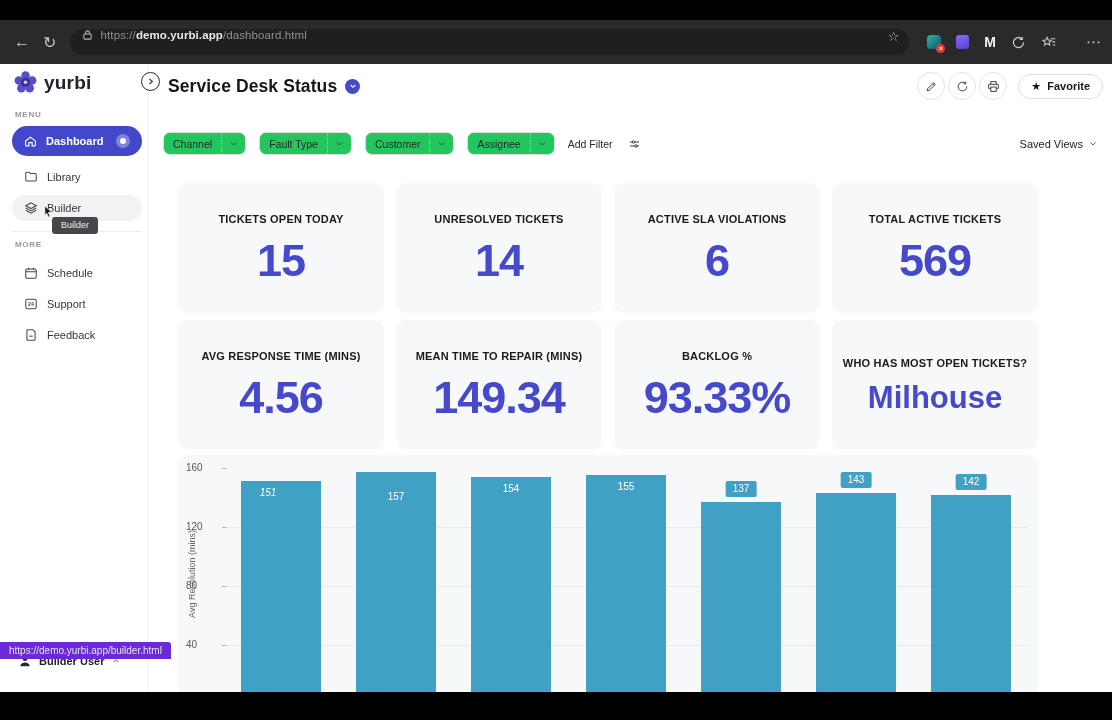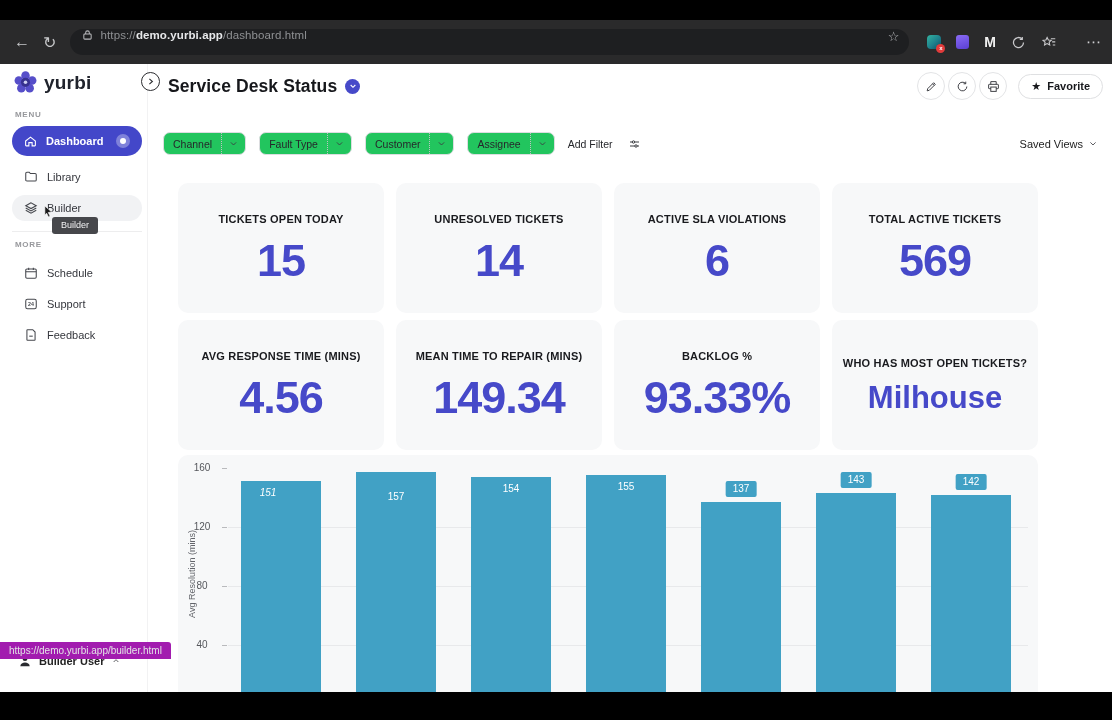--- a/index.html
+++ b/index.html
@@ -65,30 +65,30 @@
   
   .kpi-grid { position:absolute; left:178px; top:119px; width:860px; display:grid; grid-template-columns:repeat(4,1fr); column-gap:12px; row-gap:7px; }
   .kpi-card { height:130px; background:#f7f8f9; border-radius:10px; display:flex; flex-direction:column; align-items:center; justify-content:center; }
   .kpi-label { font-size:11px; font-weight:700; color:#191a1e; letter-spacing:.2px; text-align:center; }
   .kpi-value { margin-top:13px; font-size:45px; font-weight:700; color:#4649c9; line-height:1; letter-spacing:-1px; }
   .kpi-value.text { font-size:31px; letter-spacing:0; }
 
   
   .chart-card { position:absolute; left:178px; top:391px; width:860px; height:237px; background:#f7f8f9; border-radius:10px 10px 0 0; overflow:hidden; }
   .ylabel { position:absolute; left:14px; top:50%; transform:translate(-50%,-50%) rotate(-90deg); font-size:9px; color:#63656b; white-space:nowrap; }
-  .ytick { position:absolute; left:8px; width:32px; text-align:center; font-size:10px; color:#55575c; height:12px; line-height:12px; }
+  .ytick { position:absolute; left:8px; width:32px; text-align:left; font-size:10px; color:#55575c; height:12px; line-height:12px; }
   .ytick-dash { position:absolute; left:44px; width:5px; height:1px; background:#b9babd; }
   .gridline { position:absolute; left:50px; right:10px; height:1px; background:#e8e9eb; }
   .bar { position:absolute; width:80px; background:#41a1c5; z-index:2; cursor:pointer; }
   .bar-label { position:absolute; z-index:3; font-size:10px; color:#fff; }
   .bar-label.inside { width:80px; text-align:center; }
   .bar-label.chip { transform:translateX(-50%); padding:2px 7px 3px; border-radius:2px; }
 
   
-  .status-tooltip { position:absolute; left:0; top:642px; height:17px; background:#a21caf; color:#e3e4e6; font-size:10px; line-height:17px; padding:0 9px; border-radius:0 3px 0 0; z-index:20; }
+  .status-tooltip { position:absolute; left:0; top:642px; height:17px; background:#6d28d9; color:#e3e4e6; font-size:10px; line-height:17px; padding:0 9px; border-radius:0 3px 0 0; z-index:20; }
   .bottom-bar { position:absolute; left:0; top:692px; width:1112px; height:28px; background:#000; z-index:30; }
   svg { display:block; }
 </style>
 </head>
 <body>
 
 <div class="frame">
 
   <div class="chrome">
     <span class="nav-glyph" style="margin-left:8px;">←</span>

